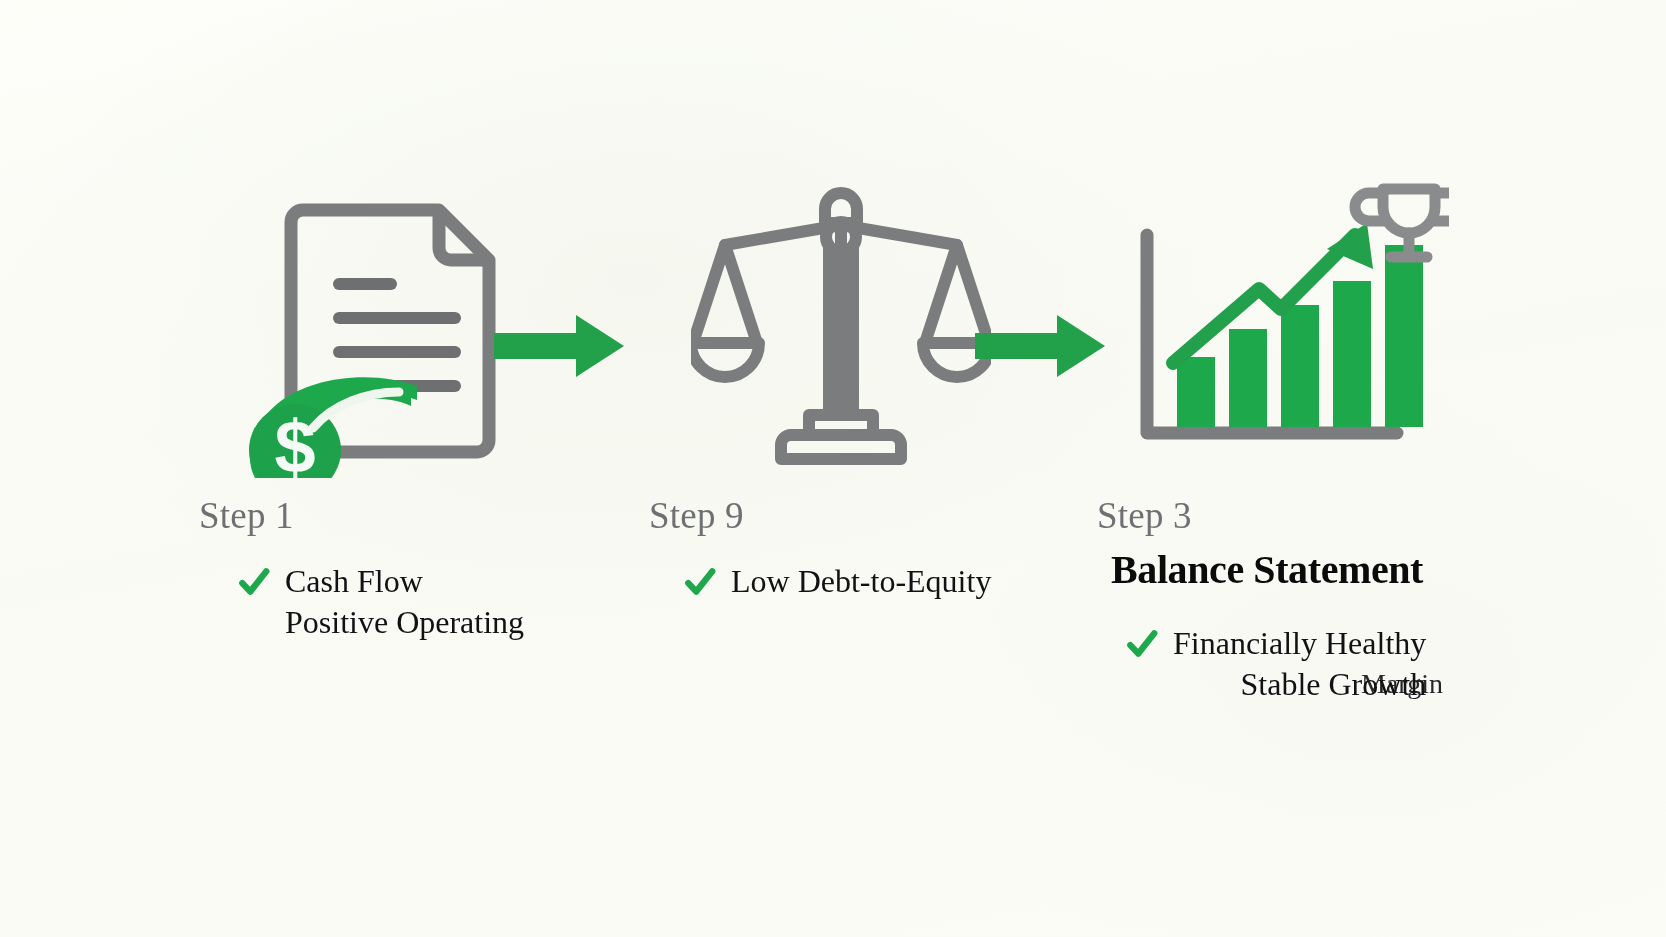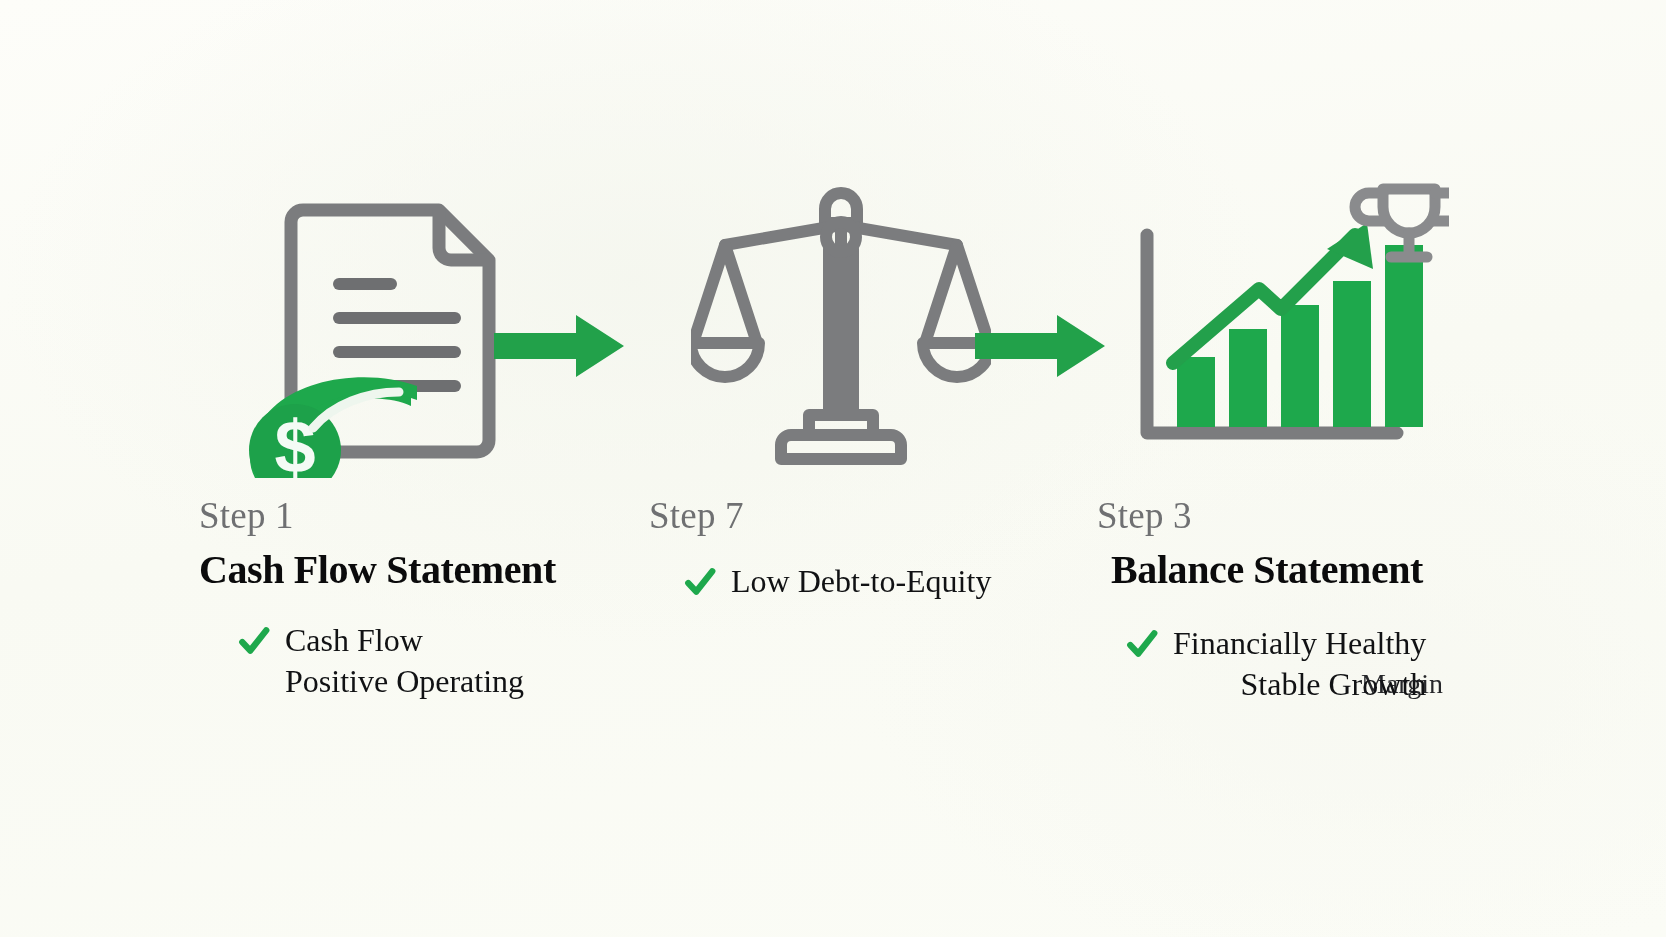--- a/index.html
+++ b/index.html
@@ -182,21 +182,20 @@
 
           <circle cx="54" cy="272" r="46" fill="#1da14a"></circle>
           <text x="54" y="294" font-family="'Liberation Sans', sans-serif" font-size="74" font-weight="700" fill="#f4fbf5" text-anchor="middle">$</text>
 
           <path d="M72 250 C92 226 126 214 158 214" fill="none" stroke="#eef6ee" stroke-width="9" stroke-linecap="round"></path>
         </svg>
       </div>
 
       <div class="text-block">
         <div class="step-eyebrow">Step 1</div>
-        <div class="step-title">Cash Flow Statement</div>
 
         <div class="bullets">
           <div class="bullet-row">
             <svg class="check-icon" viewBox="0 0 32 32">
               <path d="M5 17 L12.5 25 L27.5 6" fill="none" stroke="#1ea84c" stroke-width="6" stroke-linecap="round" stroke-linejoin="round"></path>
             </svg>
             <div class="bullet-lines">
               <div class="bullet-text line2">Cash Flow</div>
               <div class="bullet-text">Positive Operating</div>
             </div>
@@ -228,21 +227,21 @@
 
             <path d="M118 232 h64 v20 h-64 Z"></path>
             <path d="M100 252 h100 a10 10 0 0 1 10 10 v14 H90 v-14 a10 10 0 0 1 10 -10 Z"></path>
           </g>
 
           <circle cx="150" cy="54" r="15" fill="none" stroke="#7b7c7e" stroke-width="12"></circle>
         </svg>
       </div>
 
       <div class="text-block">
-        <div class="step-eyebrow">Step 7</div>
+        <div class="step-eyebrow">Step 9</div>
 
         <div class="bullets">
           <div class="bullet-row">
             <svg class="check-icon" viewBox="0 0 32 32">
               <path d="M5 17 L12.5 25 L27.5 6" fill="none" stroke="#1ea84c" stroke-width="6" stroke-linecap="round" stroke-linejoin="round"></path>
             </svg>
             <div class="bullet-lines">
               <div class="bullet-text">Low Debt-to-Equity</div>
             </div>
           </div>

